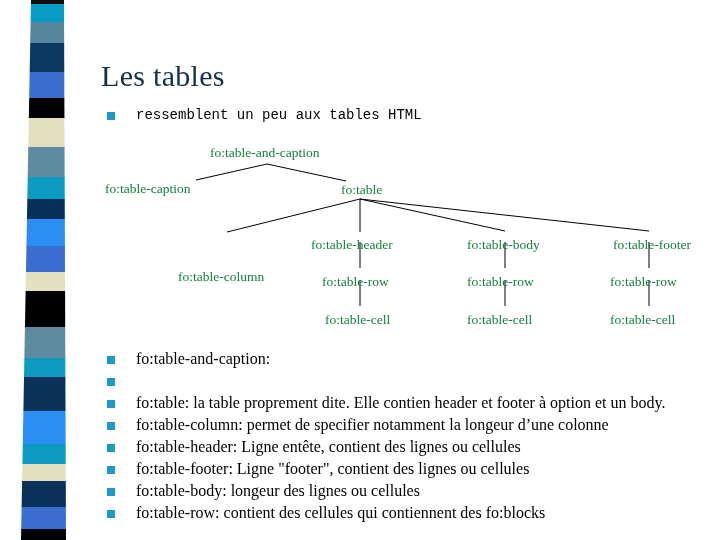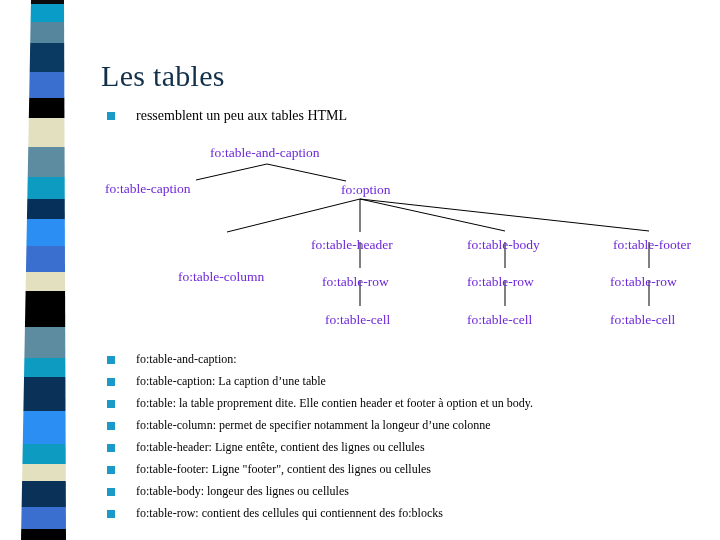--- a/index.html
+++ b/index.html
@@ -46,20 +46,21 @@
     white-space: nowrap;
   }
 
   
   #intro-bullet-row {
     position: absolute;
     left: 99px;
     top: 107px;
     display: flex;
     align-items: flex-start;
+    font-family: Liberation Mono, monospace;
   }
   .bullet-square {
     width: 8px;
     height: 8px;
     background: #1a9ac6;
     margin-top: 5px;
     flex: 0 0 auto;
   }
   #intro-bullet-text {
     margin-left: 21px;
@@ -75,21 +76,21 @@
     left: 0;
     top: 0;
     width: 720px;
     height: 540px;
     pointer-events: none;
   }
   .tree-label {
     position: absolute;
     font-size: 13.5px;
     line-height: 16px;
-    color: #6d28d9;
+    color: #15803d;
     white-space: nowrap;
     font-family: "Liberation Serif", "DejaVu Serif", serif;
   }
 
   
   #description-list {
     position: absolute;
     left: 99px;
     top: 350px;
     width: 600px;
@@ -97,21 +98,21 @@
   .desc-row {
     display: flex;
     align-items: flex-start;
     height: 22px;
   }
   .desc-row .bullet-square {
     margin-top: 6px;
   }
   .desc-text {
     margin-left: 21px;
-    font-size: 12px;
+    font-size: 16px;
     line-height: 18px;
     color: #000000;
     white-space: nowrap;
   }
 </style>
 </head>
 <body>
 
 <svg id="stripe-bar" viewBox="0 0 80 540" width="80" height="540">
     <polygon points="31.00,0.00 64.00,0.00 64.01,4.00 30.93,4.00" fill="#0b0b0b"></polygon>
@@ -158,41 +159,40 @@
       <line x1="352" y1="242" x2="352" y2="268" stroke="#000000" stroke-width="1"></line>
       <line x1="497" y1="242" x2="497" y2="268" stroke="#000000" stroke-width="1"></line>
       <line x1="641" y1="242" x2="641" y2="268" stroke="#000000" stroke-width="1"></line>
       <line x1="352" y1="280" x2="352" y2="306" stroke="#000000" stroke-width="1"></line>
       <line x1="497" y1="280" x2="497" y2="306" stroke="#000000" stroke-width="1"></line>
       <line x1="641" y1="280" x2="641" y2="306" stroke="#000000" stroke-width="1"></line>
     </svg>
   <div id="tree-labels">
       <div class="tree-label" style="left: 202px; top: 145px;">fo:table-and-caption</div>
       <div class="tree-label" style="left: 97px; top: 181px;">fo:table-caption</div>
-      <div class="tree-label" style="left: 333px; top: 182px;">fo:option</div>
+      <div class="tree-label" style="left: 333px; top: 182px;">fo:table</div>
       <div class="tree-label" style="left: 170px; top: 237px; margin-top: 32px;">fo:table-column</div>
       <div class="tree-label" style="left: 303px; top: 237px;">fo:table-header</div>
       <div class="tree-label" style="left: 459px; top: 237px;">fo:table-body</div>
       <div class="tree-label" style="left: 605px; top: 237px;">fo:table-footer</div>
       <div class="tree-label" style="left: 314px; top: 274px;">fo:table-row</div>
       <div class="tree-label" style="left: 459px; top: 274px;">fo:table-row</div>
       <div class="tree-label" style="left: 602px; top: 274px;">fo:table-row</div>
       <div class="tree-label" style="left: 317px; top: 312px;">fo:table-cell</div>
       <div class="tree-label" style="left: 459px; top: 312px;">fo:table-cell</div>
       <div class="tree-label" style="left: 602px; top: 312px;">fo:table-cell</div>
     </div>
 
   <div id="description-list">
       <div class="desc-row">
         <span class="bullet-square"></span>
         <span class="desc-text">fo:table-and-caption:</span>
       </div>
       <div class="desc-row">
         <span class="bullet-square"></span>
-        <span class="desc-text">fo:table-caption: La caption d’une table</span>
       </div>
       <div class="desc-row">
         <span class="bullet-square"></span>
         <span class="desc-text">fo:table: la table proprement dite. Elle contien header et footer à option et un body.</span>
       </div>
       <div class="desc-row">
         <span class="bullet-square"></span>
         <span class="desc-text">fo:table-column: permet de specifier notamment la longeur d’une colonne</span>
       </div>
       <div class="desc-row">

